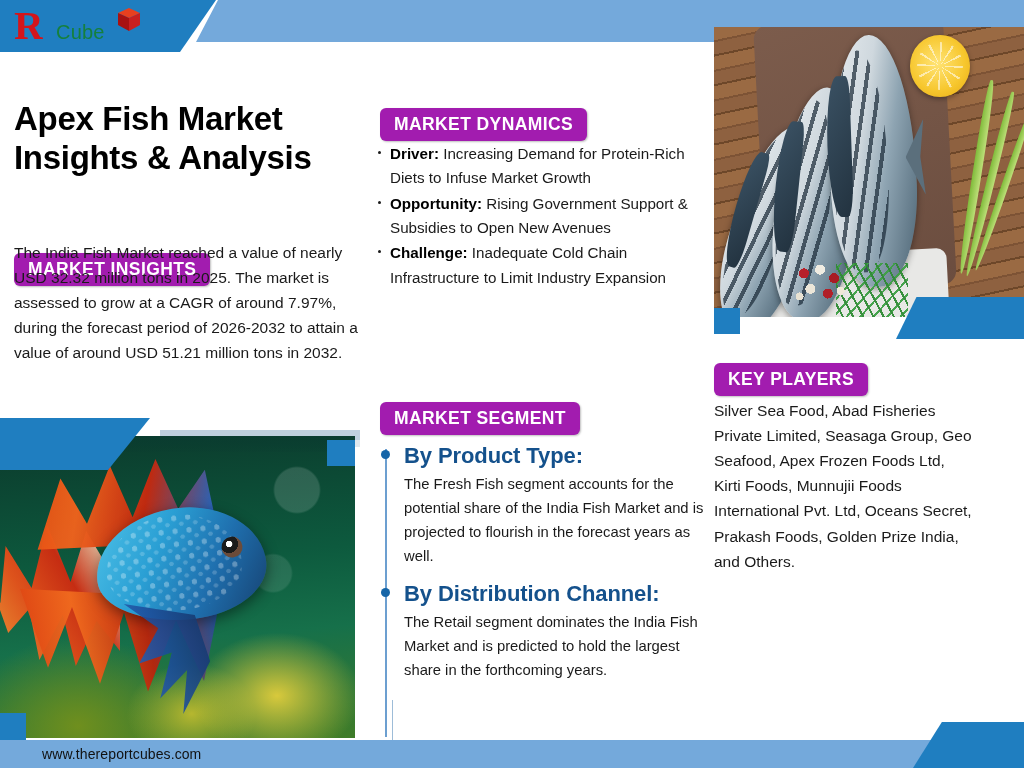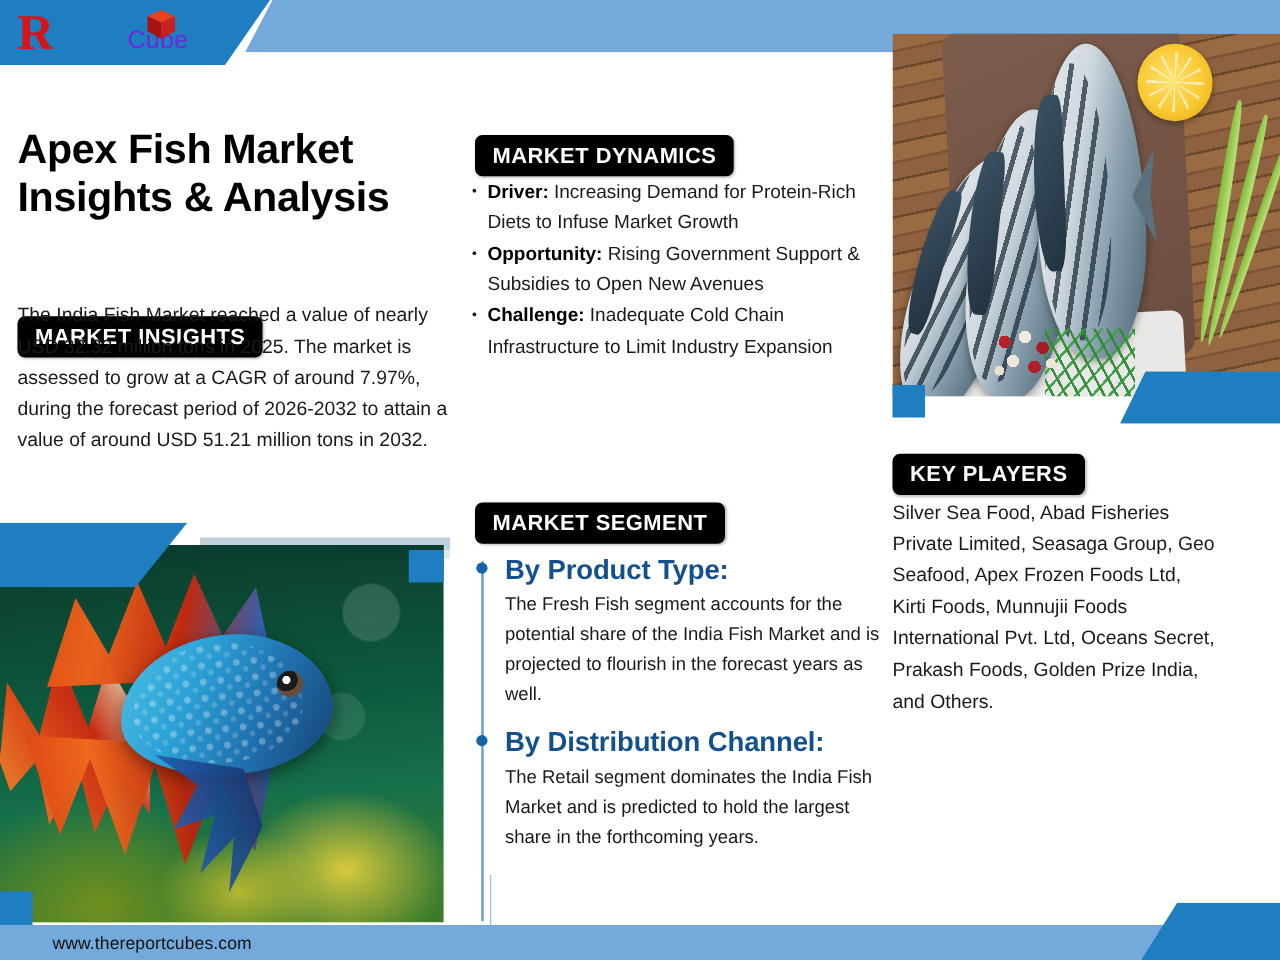--- a/index.html
+++ b/index.html
@@ -29,37 +29,37 @@
   .logo-r{
     position:absolute;left:0;top:2px;
     font-family:"Liberation Serif", serif;
     font-size:40px;font-weight:bold;color:#d4151b;
     transform:scaleX(-1);
     line-height:40px;
   }
   .logo-cube-word{
     position:absolute;left:42px;top:17px;
     font-family:"Liberation Sans", sans-serif;
-    font-size:20px;color:#6d28d9;letter-spacing:.2px;margin-left:46px;
+    font-size:20px;color:#15803d;letter-spacing:.2px;
   }
   .logo-cube{
     position:absolute;left:102px;top:3px;width:26px;height:26px;
   }
 
   
   .main-title{
     position:absolute;left:14px;top:100px;width:350px;
     font-size:33px;font-weight:bold;color:#000;
     line-height:1.18;letter-spacing:-0.3px;
   }
 
   
   .badge{
     position:absolute;
-    background:#000000;
+    background:#a21caf;
     color:#ffffff;
     font-size:17.5px;font-weight:bold;
     letter-spacing:.4px;
     border-radius:6px;
     padding:6px 14px 6px 14px;
     white-space:nowrap;
     box-shadow:1px 1px 2px rgba(0,0,0,.25);
   }
   #badge-insights{left:14px;top:205px;margin-top:48px;}
   #badge-dynamics{left:380px;top:108px;}

